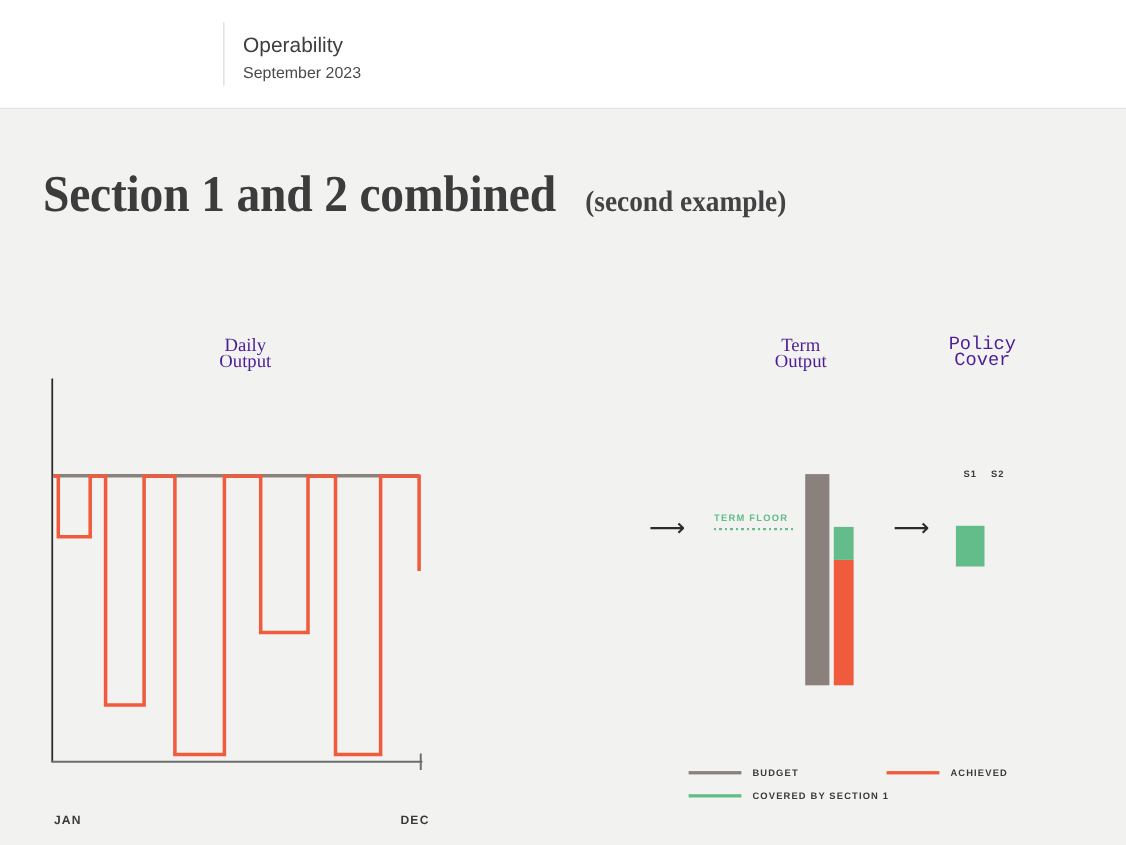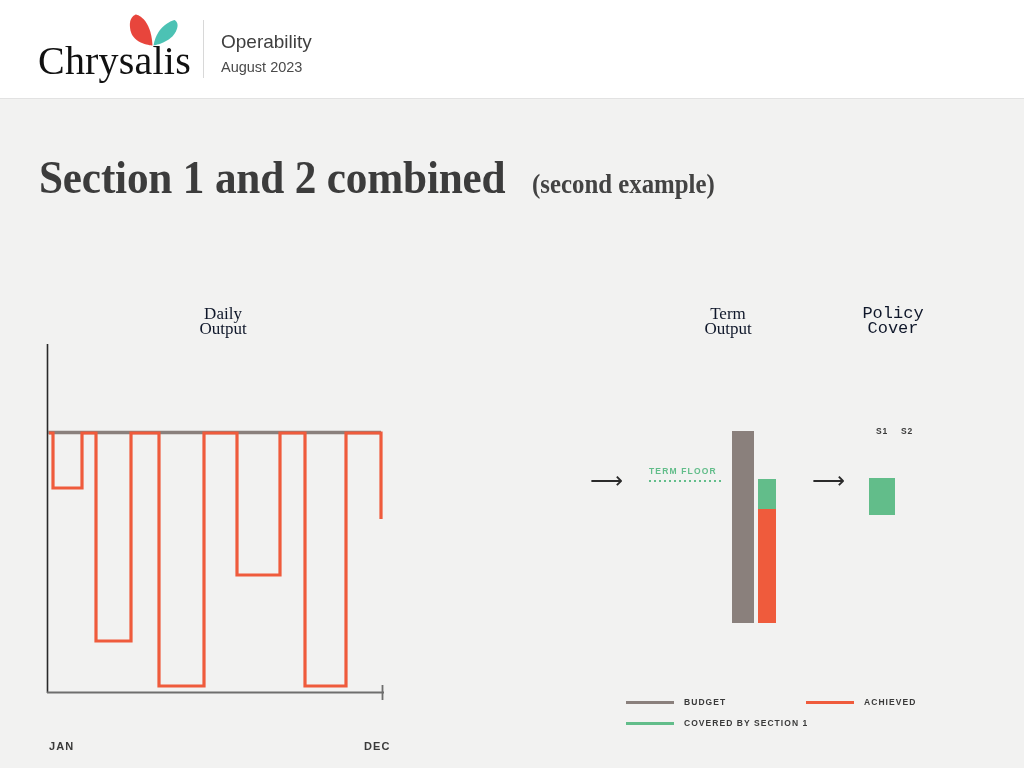--- a/index.html
+++ b/index.html
@@ -60,21 +60,21 @@
     font-size:27px; line-height:54px; color:#434343;
     display:inline-block; vertical-align:baseline;
     transform:scaleX(.92); transform-origin:left center;
     margin-left:-22px;
   }
 
   
   .panel-title {
     position:absolute;
     font-family:"Liberation Serif", serif;
-    font-size:17px; line-height:15px; color:#0f172a;
+    font-size:17px; line-height:15px; color:#4c1d95;
     text-align:center; white-space:pre-line;
   }
   #daily-title { left:148px; top:306px; width:150px; }
   #term-title  { left:653px; top:306px; width:150px; }
   #policy-title{ left:818px; top:306px; width:150px;font-family:Liberation Mono, monospace; }
 
   
   #daily-chart { position:absolute; left:0; top:0; width:1024px; height:768px; }
 
   .axis-tick-label {
@@ -133,33 +133,26 @@
   .legend-text {
     font-size:8.5px; font-weight:700; letter-spacing:1.05px;
     color:#3a3a3a; white-space:nowrap;
   }
 </style>
 </head>
 <body>
 
 <div id="header">
 
-  <div id="brand">
-    <svg id="logo-mark" viewBox="0 0 56 32">
-      <path d="M27.5 31.5 C27.5 31.5 8.5 30.5 5.5 16.5 C2.5 2.5 11 0.5 11 0.5 C11 0.5 26 3 27.5 31.5 Z" fill="#e8453c"></path>
-      <path d="M28.5 31.5 C28.5 31.5 44 29 50 19 C56 9 49.5 6 49.5 6 C49.5 6 32 10 28.5 31.5 Z" fill="#4cc2b4"></path>
-    </svg>
-    <div id="wordmark">Chrysalis</div>
-  </div>
 
   <div id="header-divider"></div>
 
   <div id="header-meta">
     <div id="header-title">Operability</div>
-    <div id="header-date">August 2023</div>
+    <div id="header-date">September 2023</div>
   </div>
 </div>
 
 <h1 id="slide-title">
   <span id="slide-title-main">Section 1 and 2 combined</span>
   <span id="slide-title-sub">(second example)</span>
 </h1>
 
 <div class="panel-title" id="daily-title">Daily
 Output</div>

